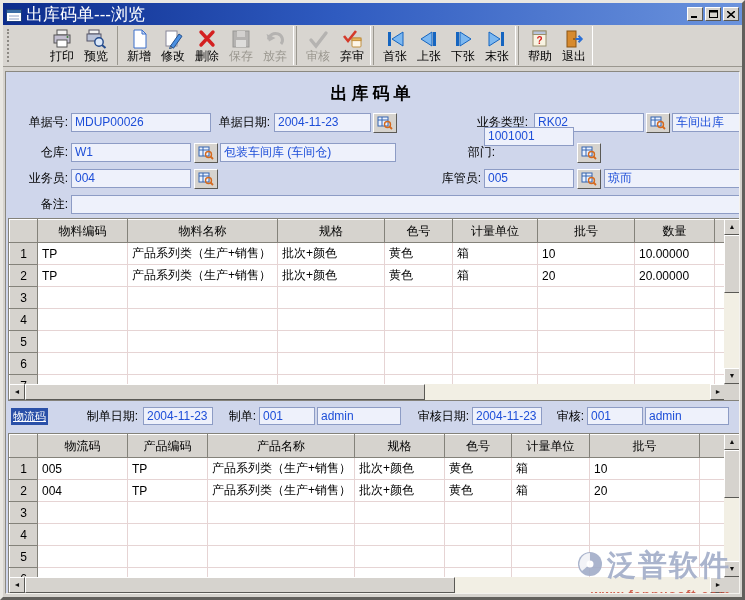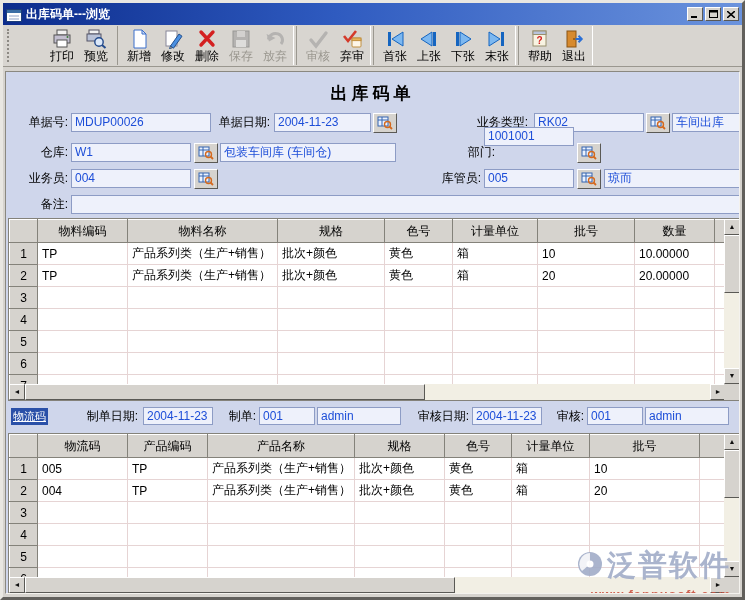--- a/index.html
+++ b/index.html
@@ -3,21 +3,21 @@
 <meta charset="utf-8">
 <style>
   * { margin:0; padding:0; box-sizing:border-box; }
   html,body { width:745px; height:600px; font-family:"Liberation Sans","DejaVu Sans",sans-serif; }
   .window{ position:relative; width:745px; height:600px; background:#d6d3ce;
     border:3px solid; border-color:#e9e7e2 #62605c #62605c #e9e7e2; overflow:hidden;}
   
   .titlebar{ height:22px; display:flex; align-items:center; padding:0 3px;
     background:linear-gradient(to right,#0c2c8c,#2f5bc0 45%,#6b93dd); color:#fff; }
   .title-icon{ width:16px; height:13px; margin-right:4px; flex:none; }
-  .title-text{ font-size:12px; font-weight:bold; flex:1; white-space:nowrap; overflow:hidden;}
+  .title-text{ font-size:17px; font-weight:normal; flex:1; white-space:nowrap; overflow:hidden;}
   .win-btns{ display:flex; gap:2px; }
   .win-btn{ width:16px; height:14px; background:#d6d3ce; border:1px solid;
     border-color:#fff #5a5955 #5a5955 #fff; display:flex; align-items:center; justify-content:center;}
   .win-btn svg{ display:block; }
   
   .toolbar{ height:42px; background:#d8d5d0; border-bottom:1px solid #9a978f;
     display:flex; align-items:stretch; padding:1px 2px; }
   .grip{ width:6px; margin:3px 2px; border-left:2px dotted #8d8a84; }
   .tb-group{ display:flex; padding:0 2px;margin-left:28px; }
   .tb-group + .tb-group{ border-left:1px solid #9a978f; box-shadow:-1px 0 0 #ffffff inset; margin-left:2px; padding-left:4px;}

